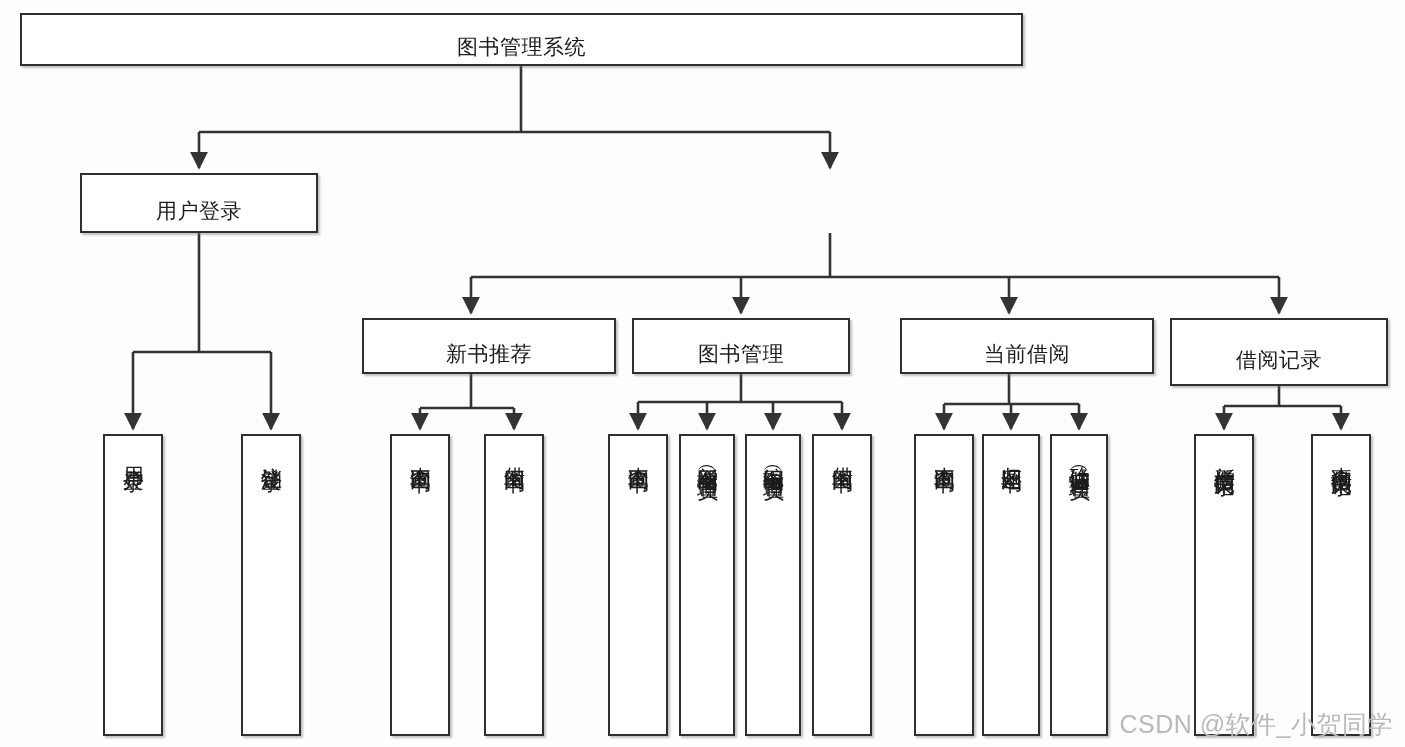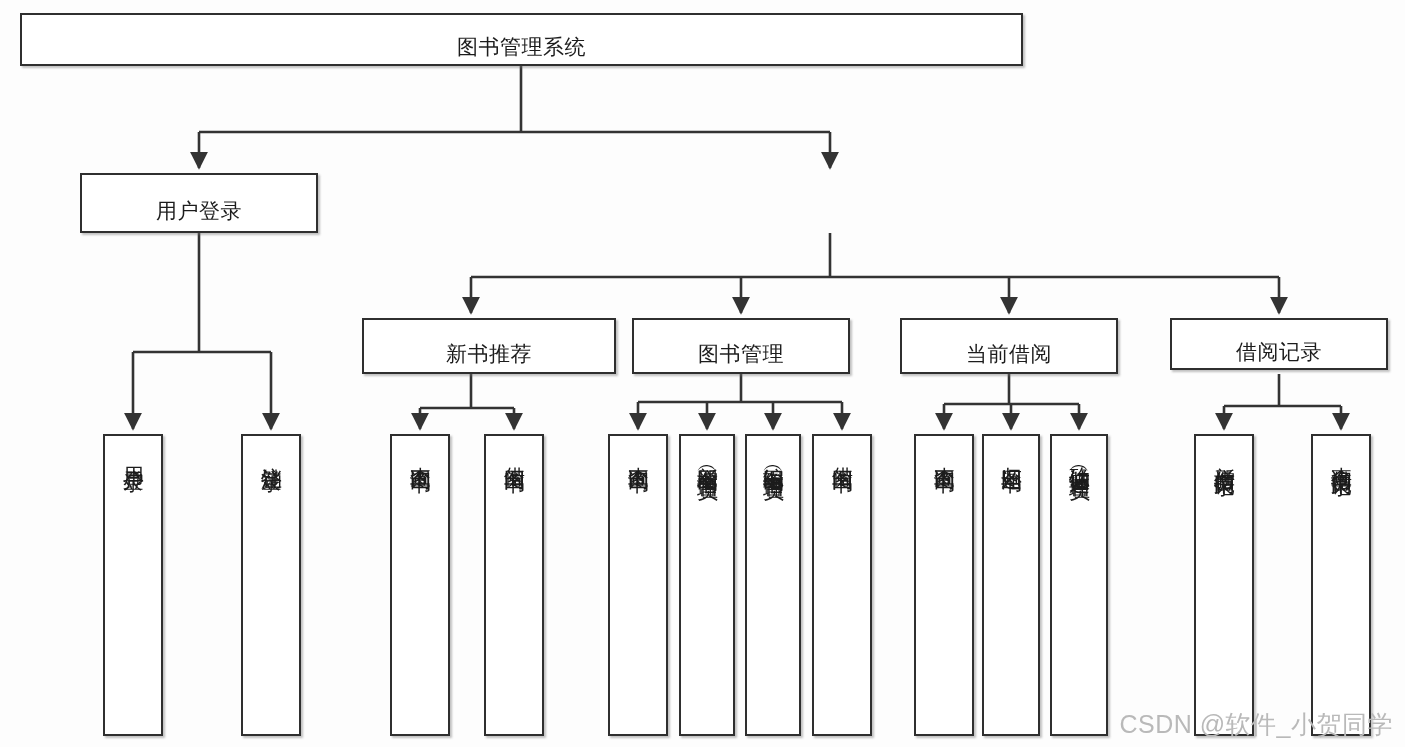--- a/index.html
+++ b/index.html
@@ -131,24 +131,24 @@
   <div class="node horizontal" style="left:80px; top:173px; width:238px; height:60px;">
     <span class="label">用户登录</span>
   </div>
 
   <div class="node horizontal" style="left:362px; top:318px; width:254px; height:56px;">
     <span class="label">新书推荐</span>
   </div>
   <div class="node horizontal" style="left:632px; top:318px; width:218px; height:56px;">
     <span class="label">图书管理</span>
   </div>
-  <div class="node horizontal" style="left:900px; top:318px; width:218px; height:56px;">
+  <div class="node horizontal" style="left:900px; top:318px; width:254px; height:56px;">
     <span class="label">当前借阅</span>
   </div>
-  <div class="node horizontal" style="left:1170px; top:318px; width:218px; height:52px;">
+  <div class="node horizontal" style="left:1170px; top:318px; width:218px; height:68px;">
     <span class="label">借阅记录</span>
   </div>
 
   <div class="node vertical" style="left:103px; top:434px; width:60px; height:302px;">
     <span class="label">用户登录</span>
   </div>
   <div class="node vertical" style="left:241px; top:434px; width:60px; height:302px;">
     <span class="label">注销登录</span>
   </div>
 

